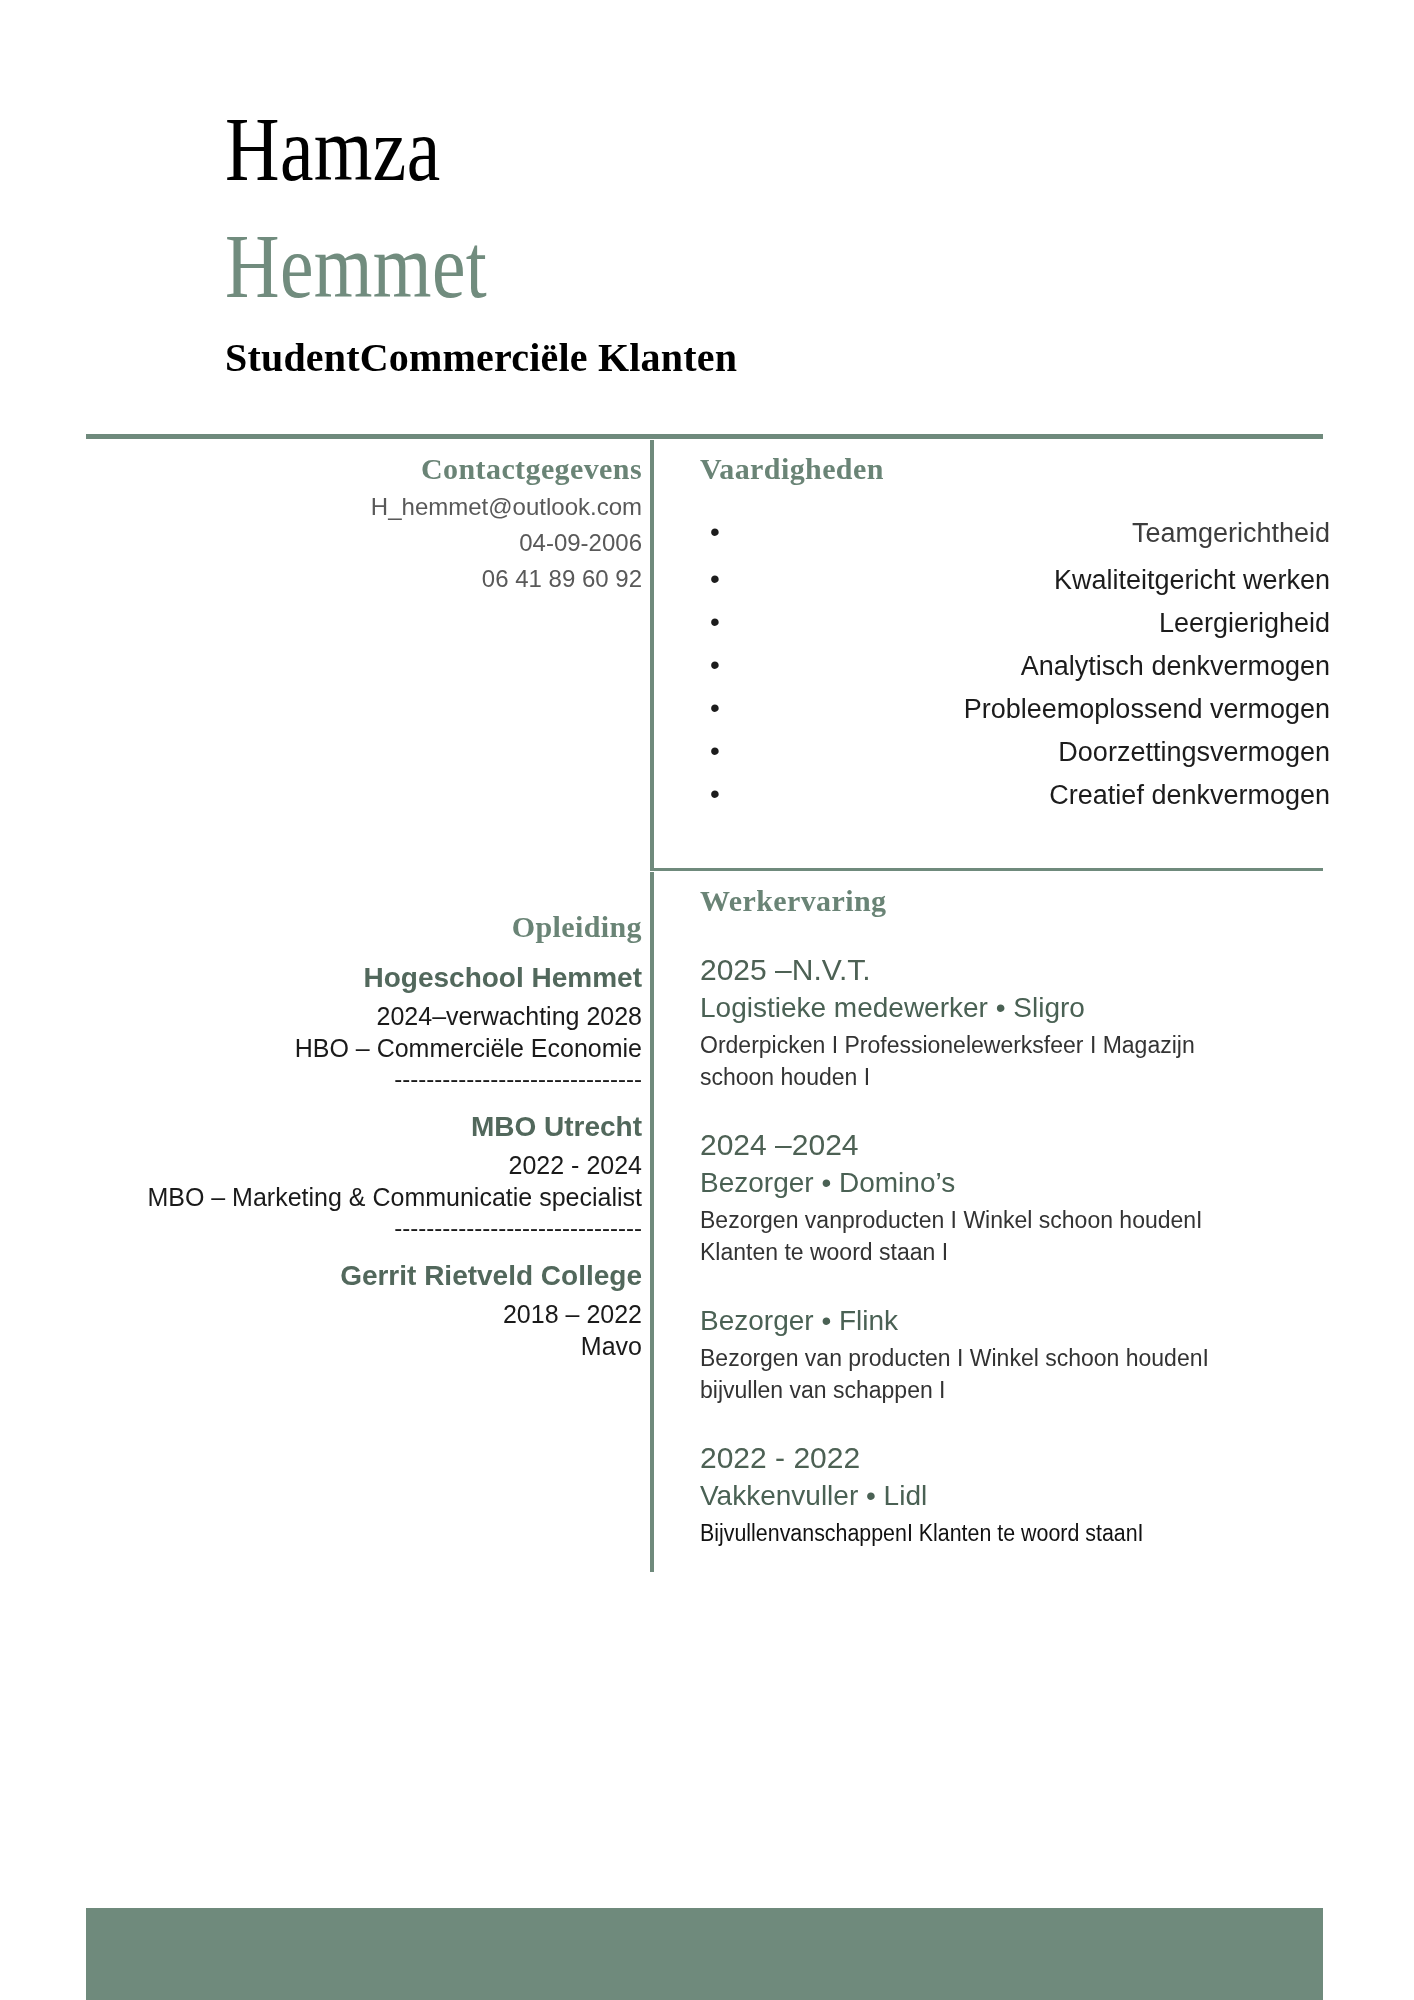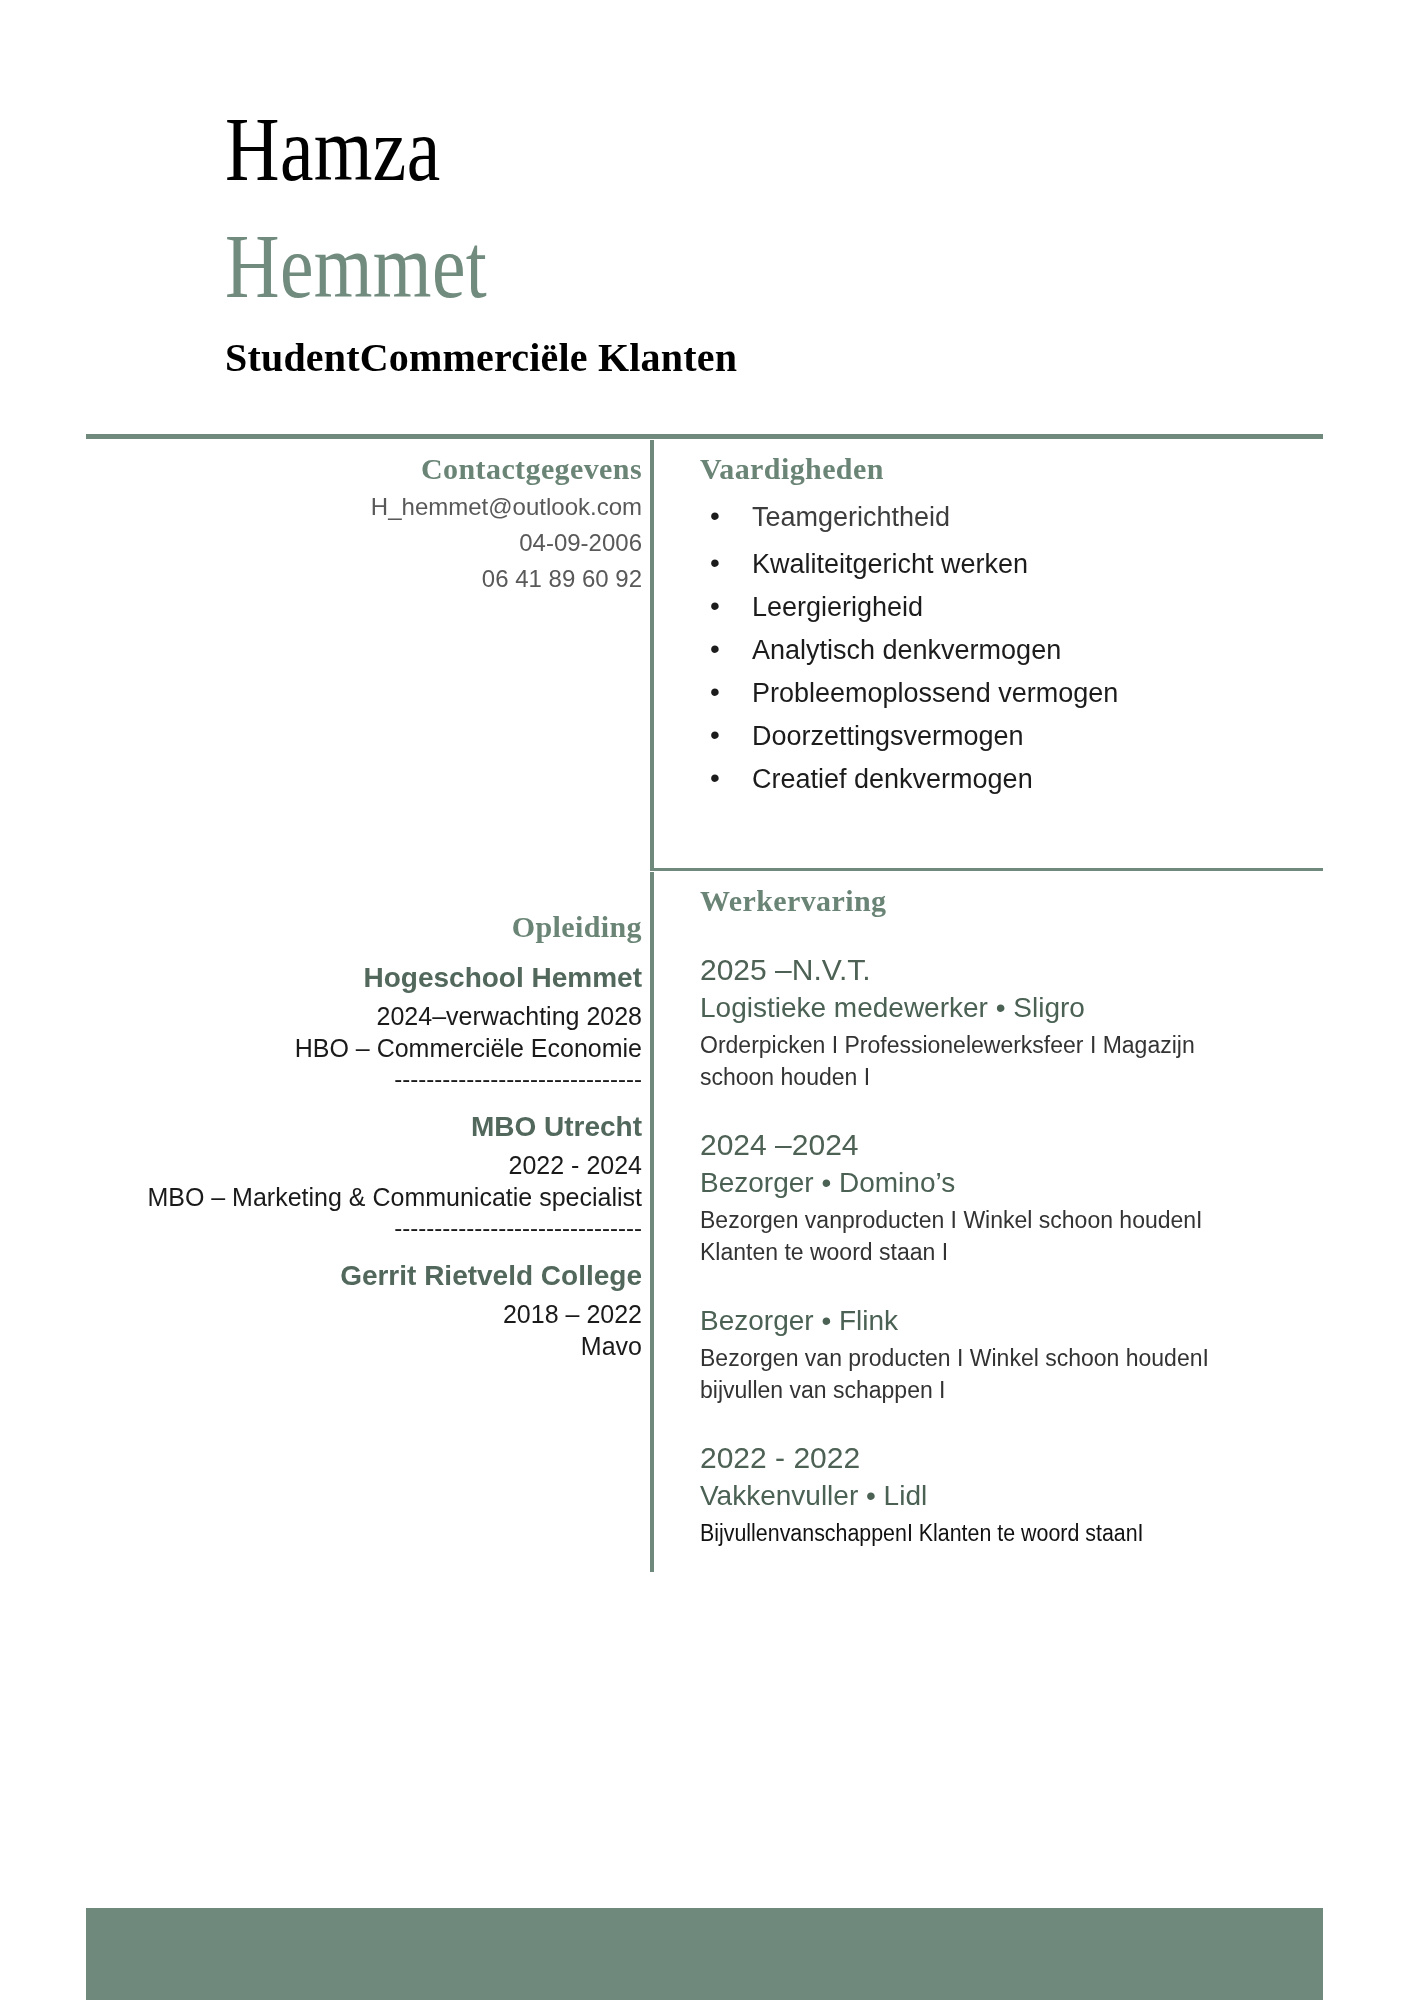--- a/index.html
+++ b/index.html
@@ -157,22 +157,23 @@
   .col-right {
     position: absolute;
     left: 700px;
     width: 630px;
     text-align: left;
   }
 
   #skills-block { top: 452px; }
 
   .skills-list {
-    margin-top: 16px;
+    margin-top: 32px;
     list-style: none;
+    text-align: right;
   }
 
   .skill-item {
     position: relative;
     font-size: 27px;
     color: #1c1c1c;
     line-height: 1.15;
     padding-left: 52px;
     margin-top: 12px;
   }

